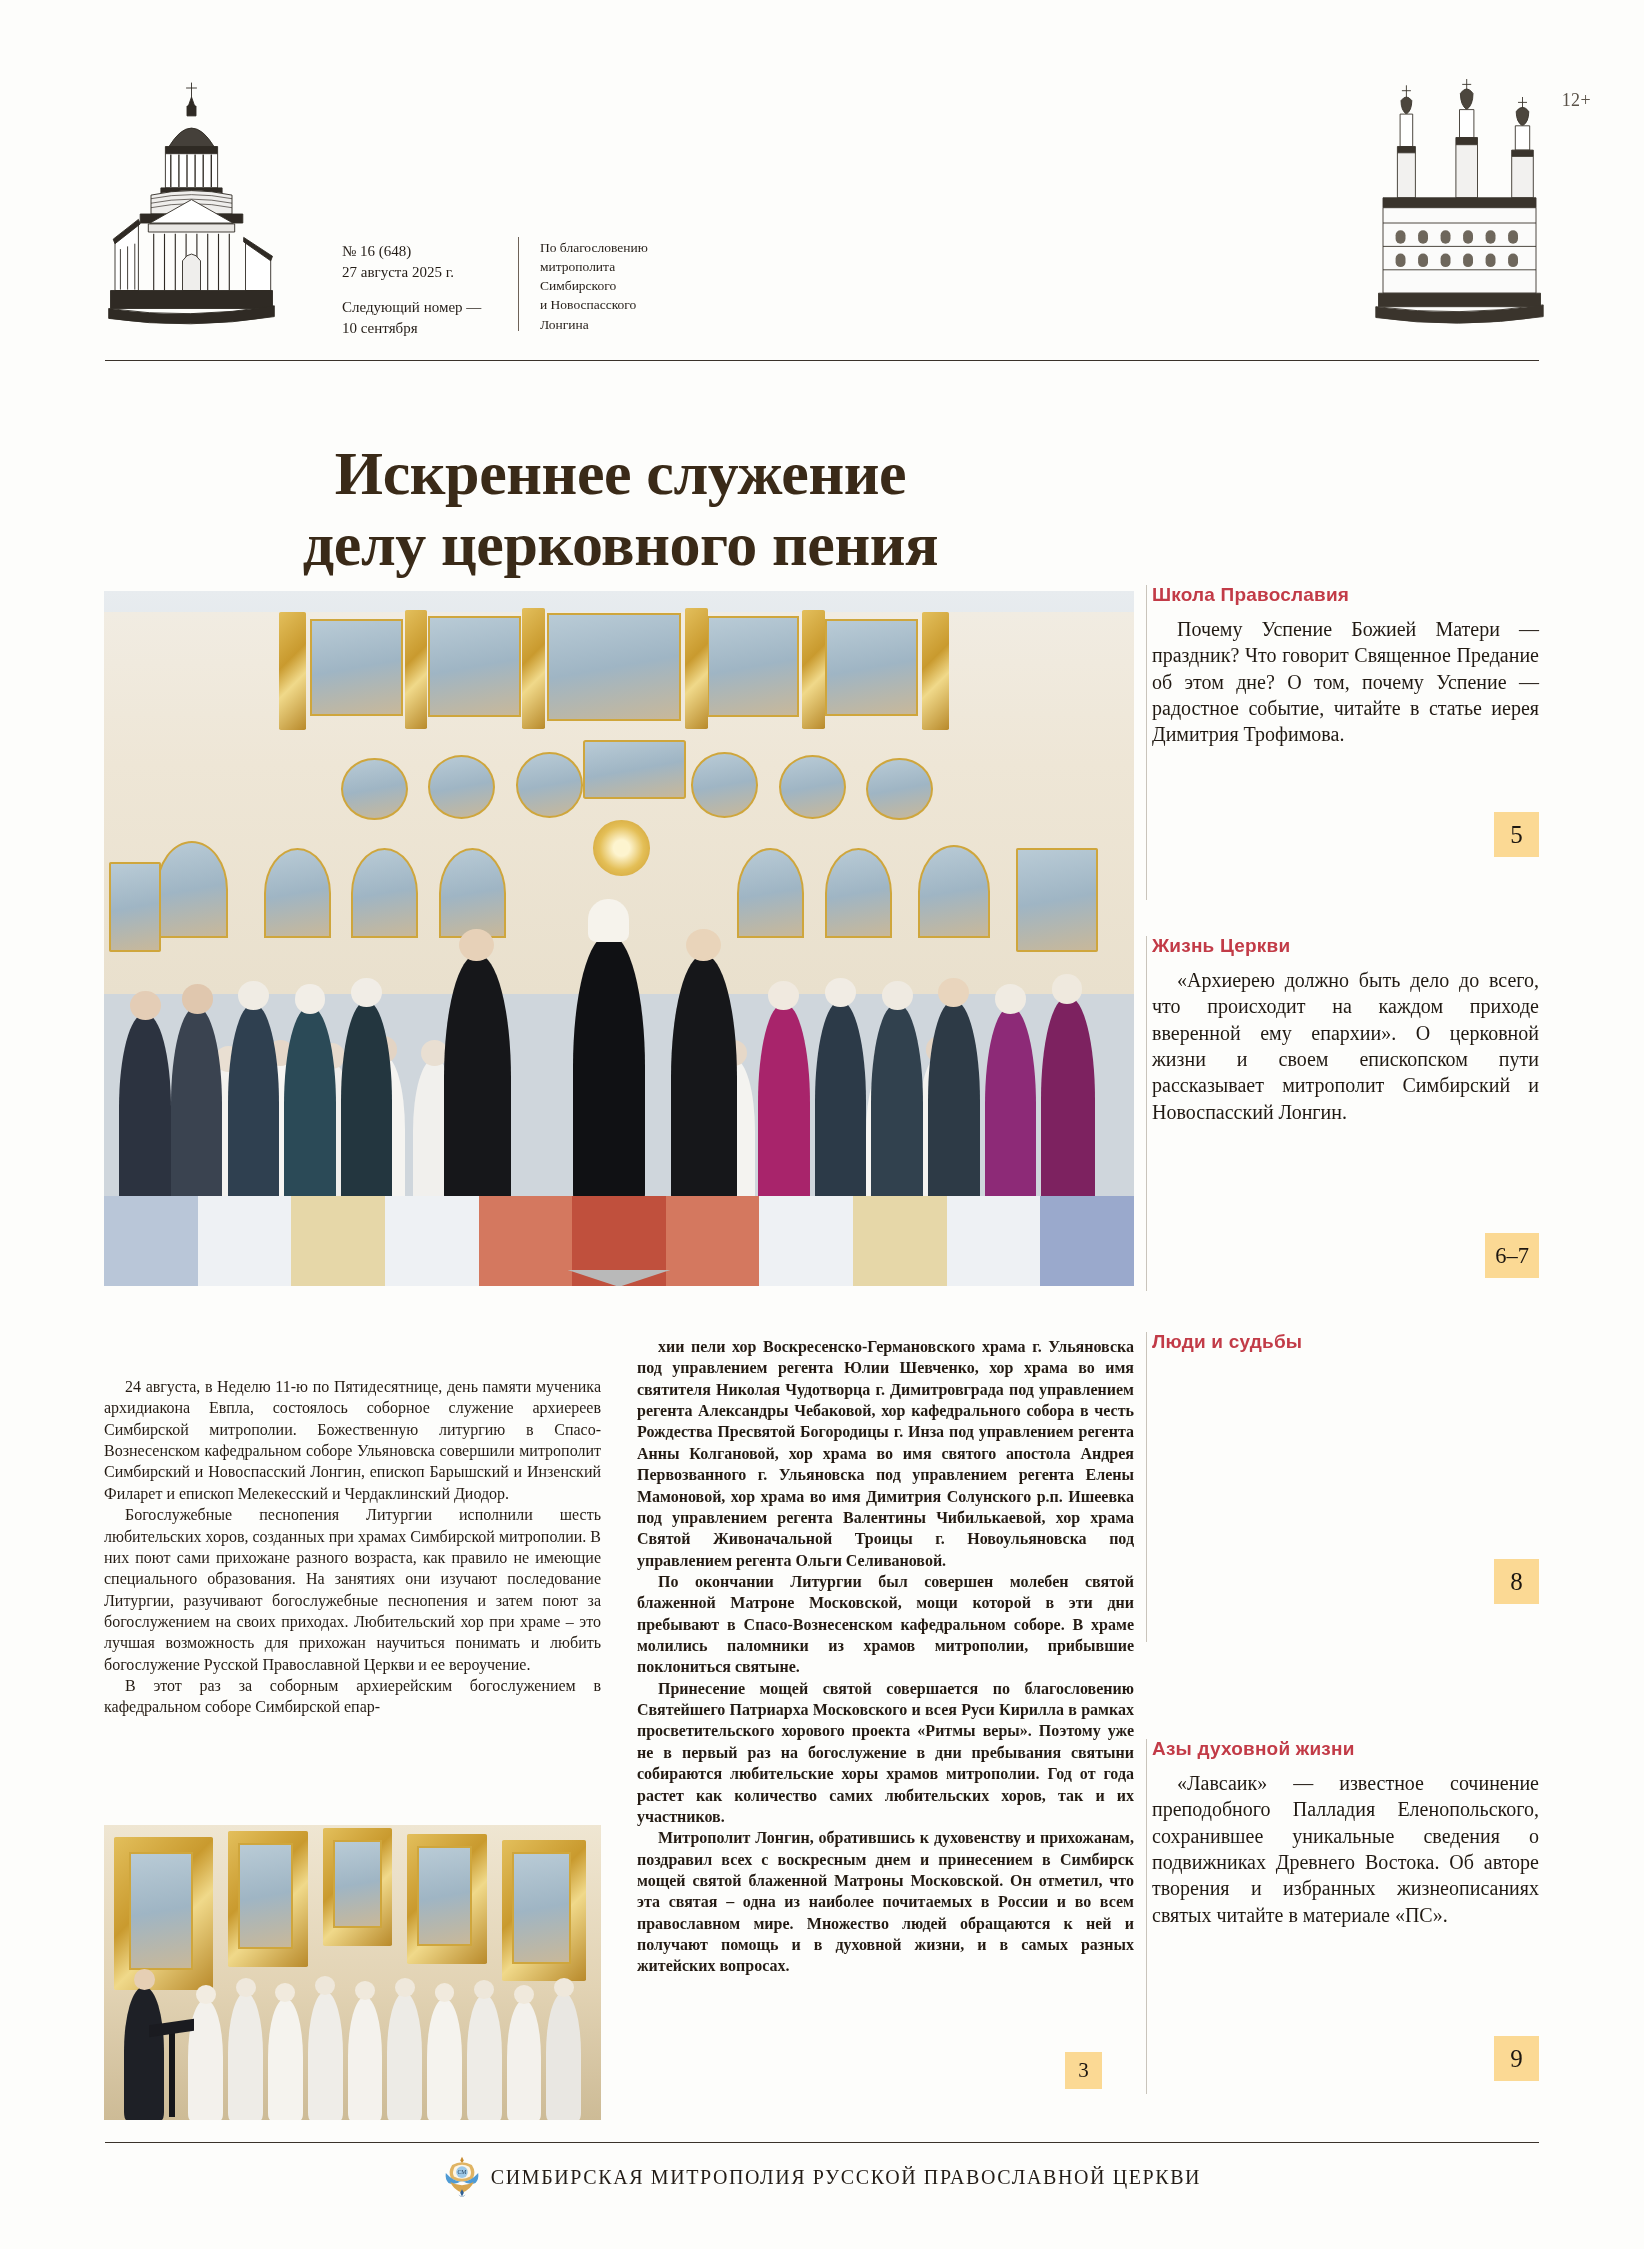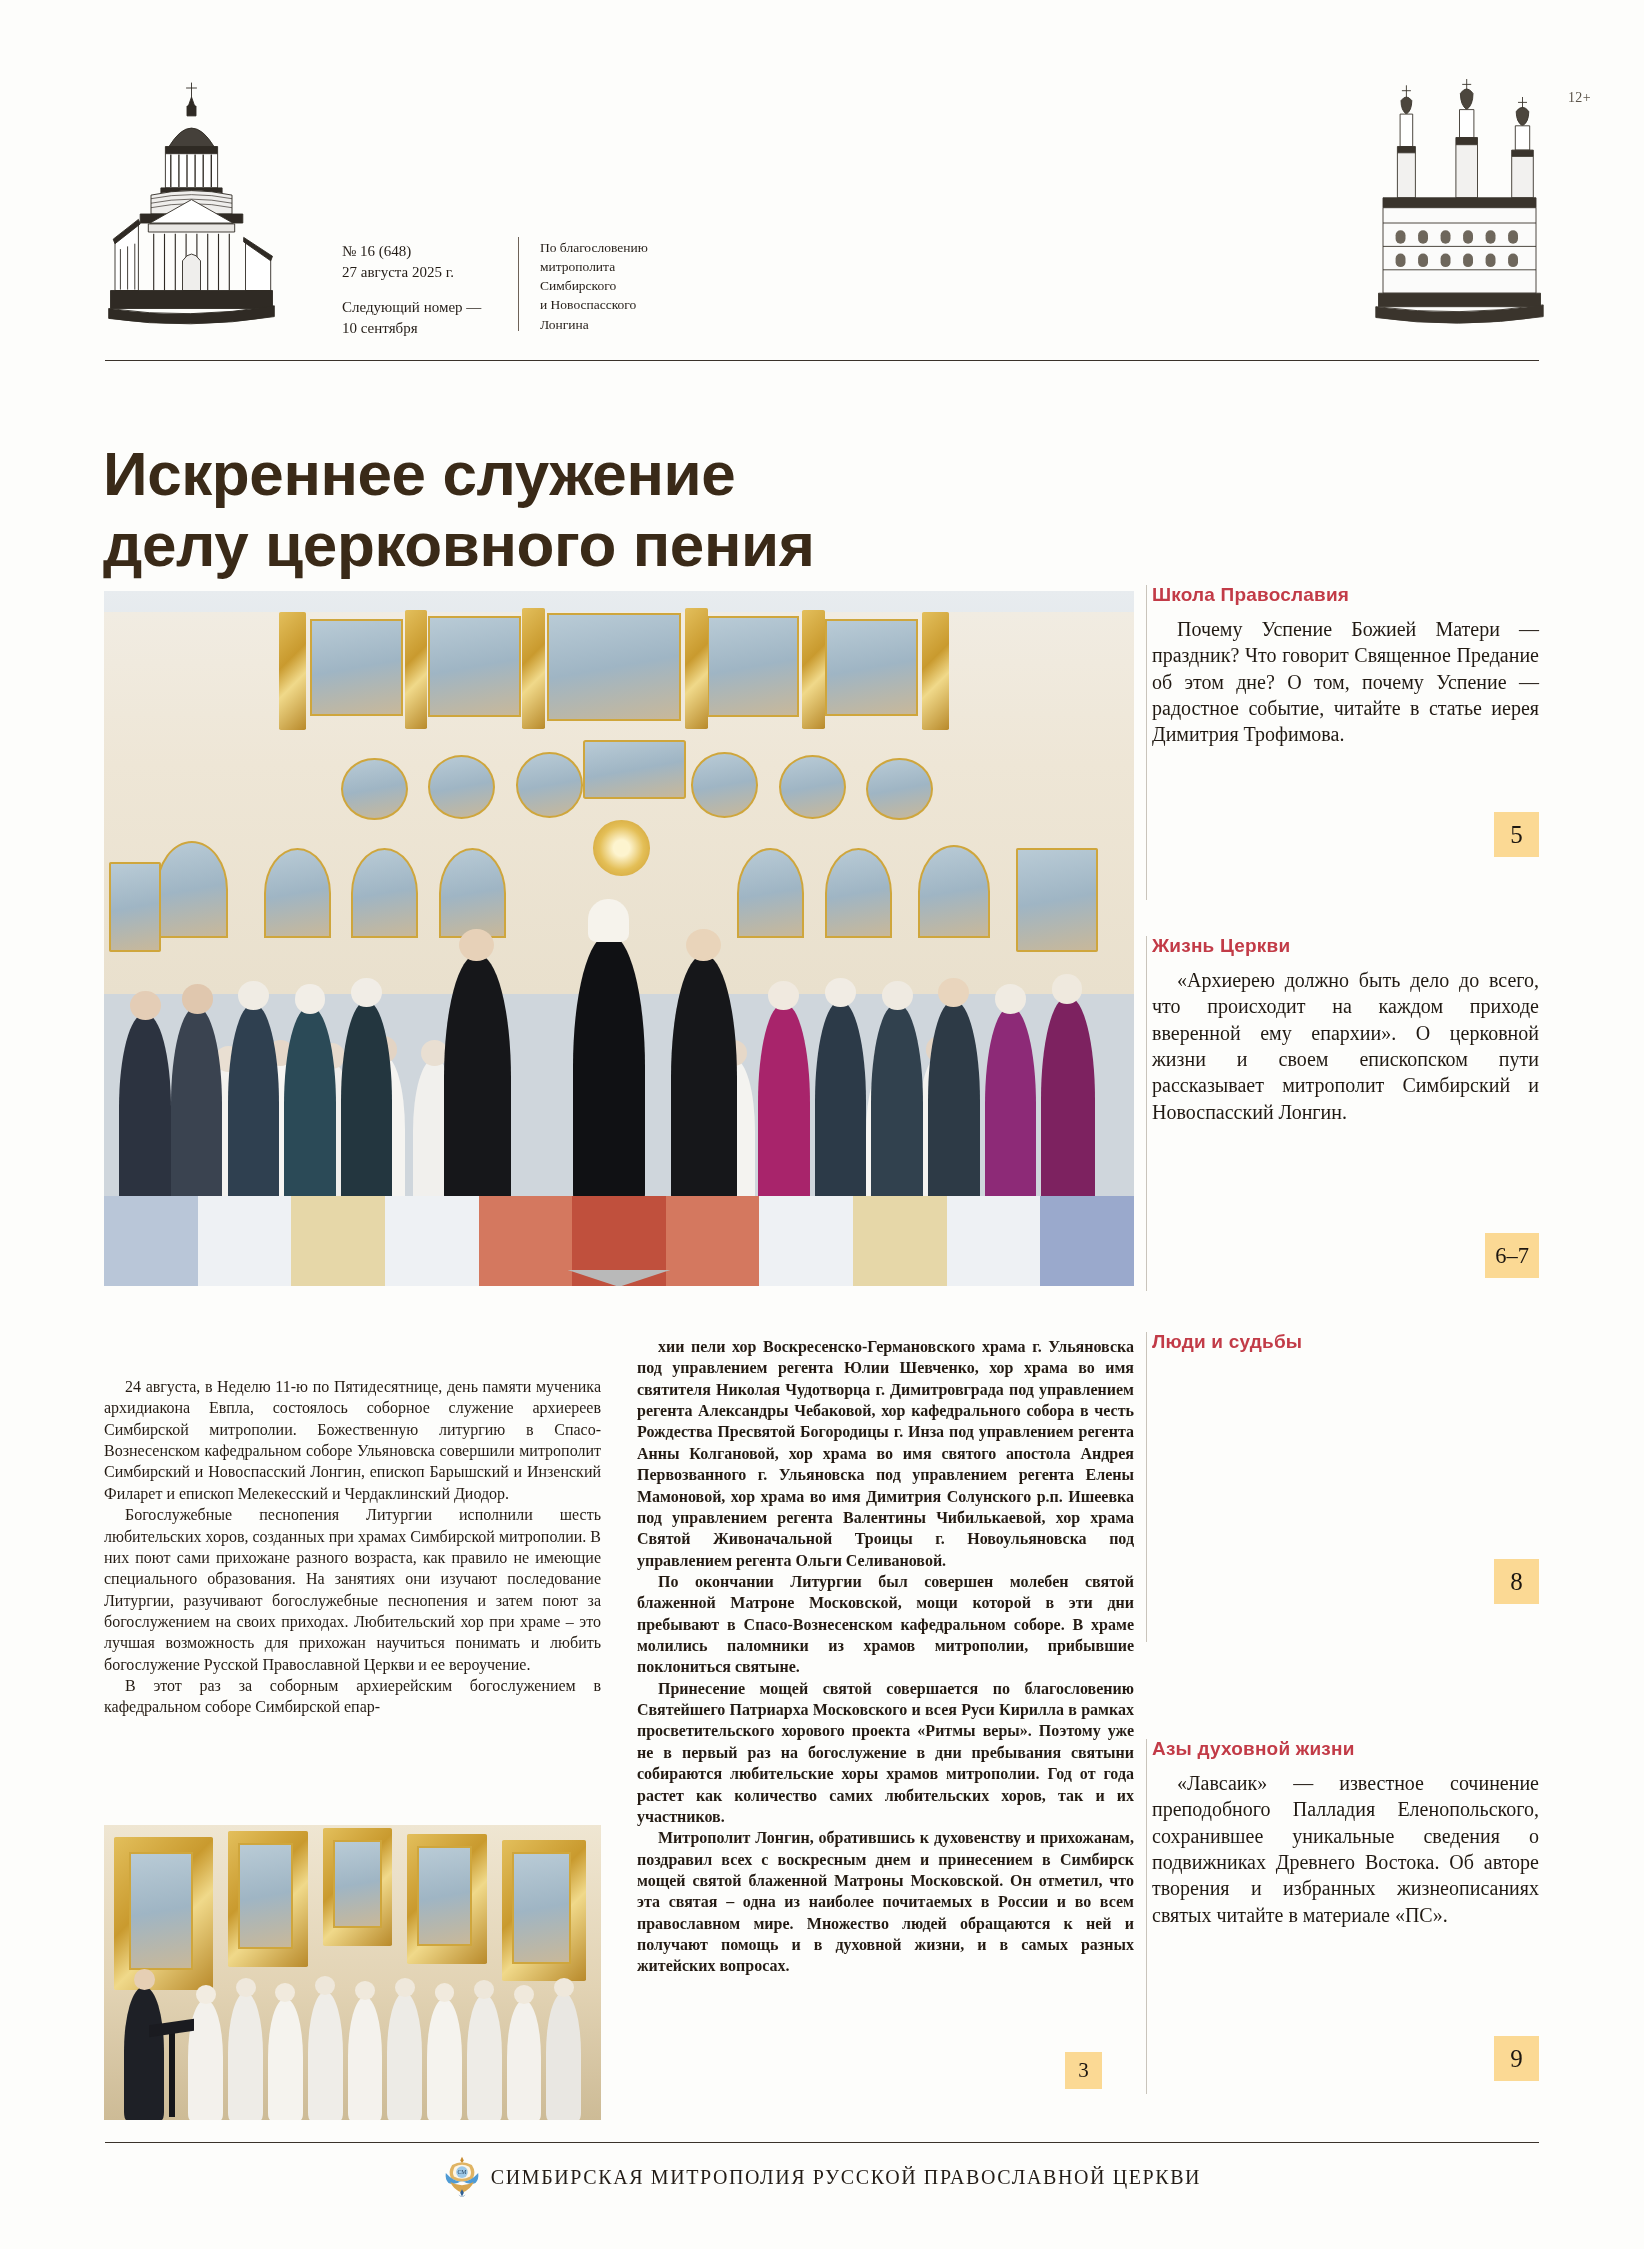--- a/index.html
+++ b/index.html
@@ -27,21 +27,21 @@
     left: 0; top: 0;
     width: 1644px;
     height: 355px;
   }
 
   .age-rating {
     position: absolute;
     right: 53px;
     top: 90px;
     font-family: "Liberation Serif", serif;
-    font-size: 14px;
+    font-size: 18px;
     color: #5a5248;
     letter-spacing: 0.4px;
   }
 
   
   .cathedral-left {
     position: absolute;
     left: 97px;
     top: 79px;
     width: 189px;
@@ -122,25 +122,26 @@
     height: 1.3px;
     background: #3a322a;
   }
 
   
   .headline {
     position: absolute;
     left: 103px;
     top: 396px;
     width: 1035px;
-    font-family: Liberation Sans, sans-serif;
+    font-family: Liberation Serif, serif;
     font-size: 62px;
     line-height: 1.16;
     color: #3a2a18;
     letter-spacing: -0.4px;
+    text-align: center;
   }
 
   
   .main-photo {
     position: absolute;
     left: 104px;
     top: 591px;
     width: 1030px;
     height: 695px;
     overflow: hidden;

